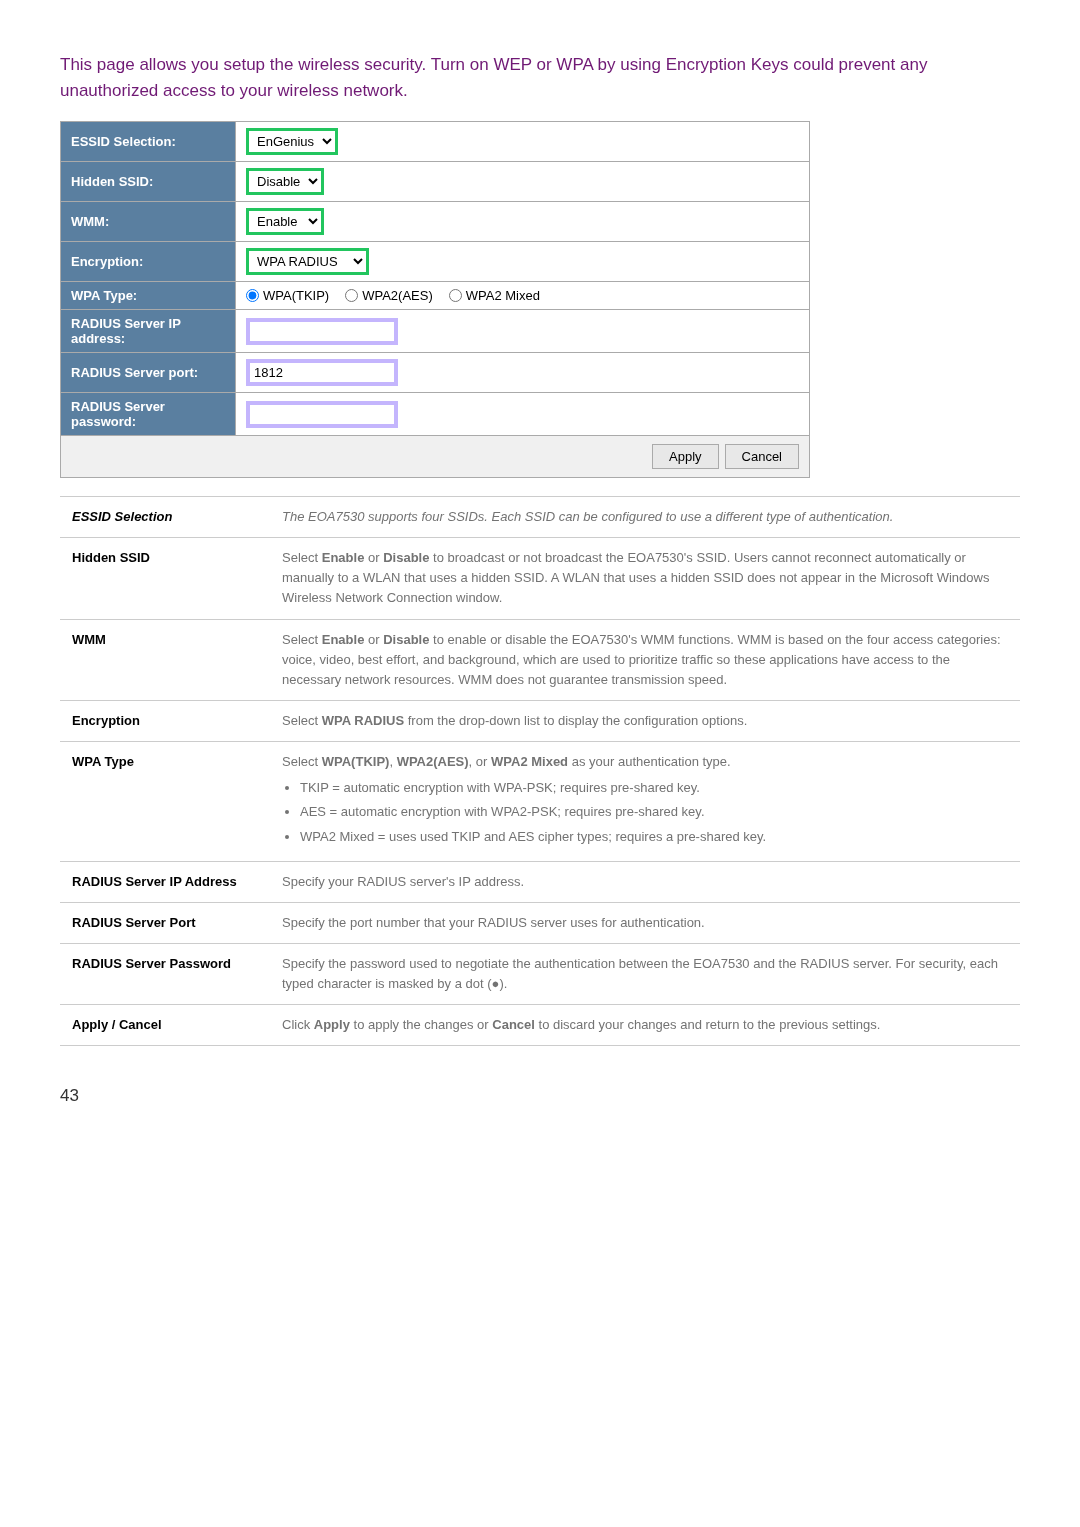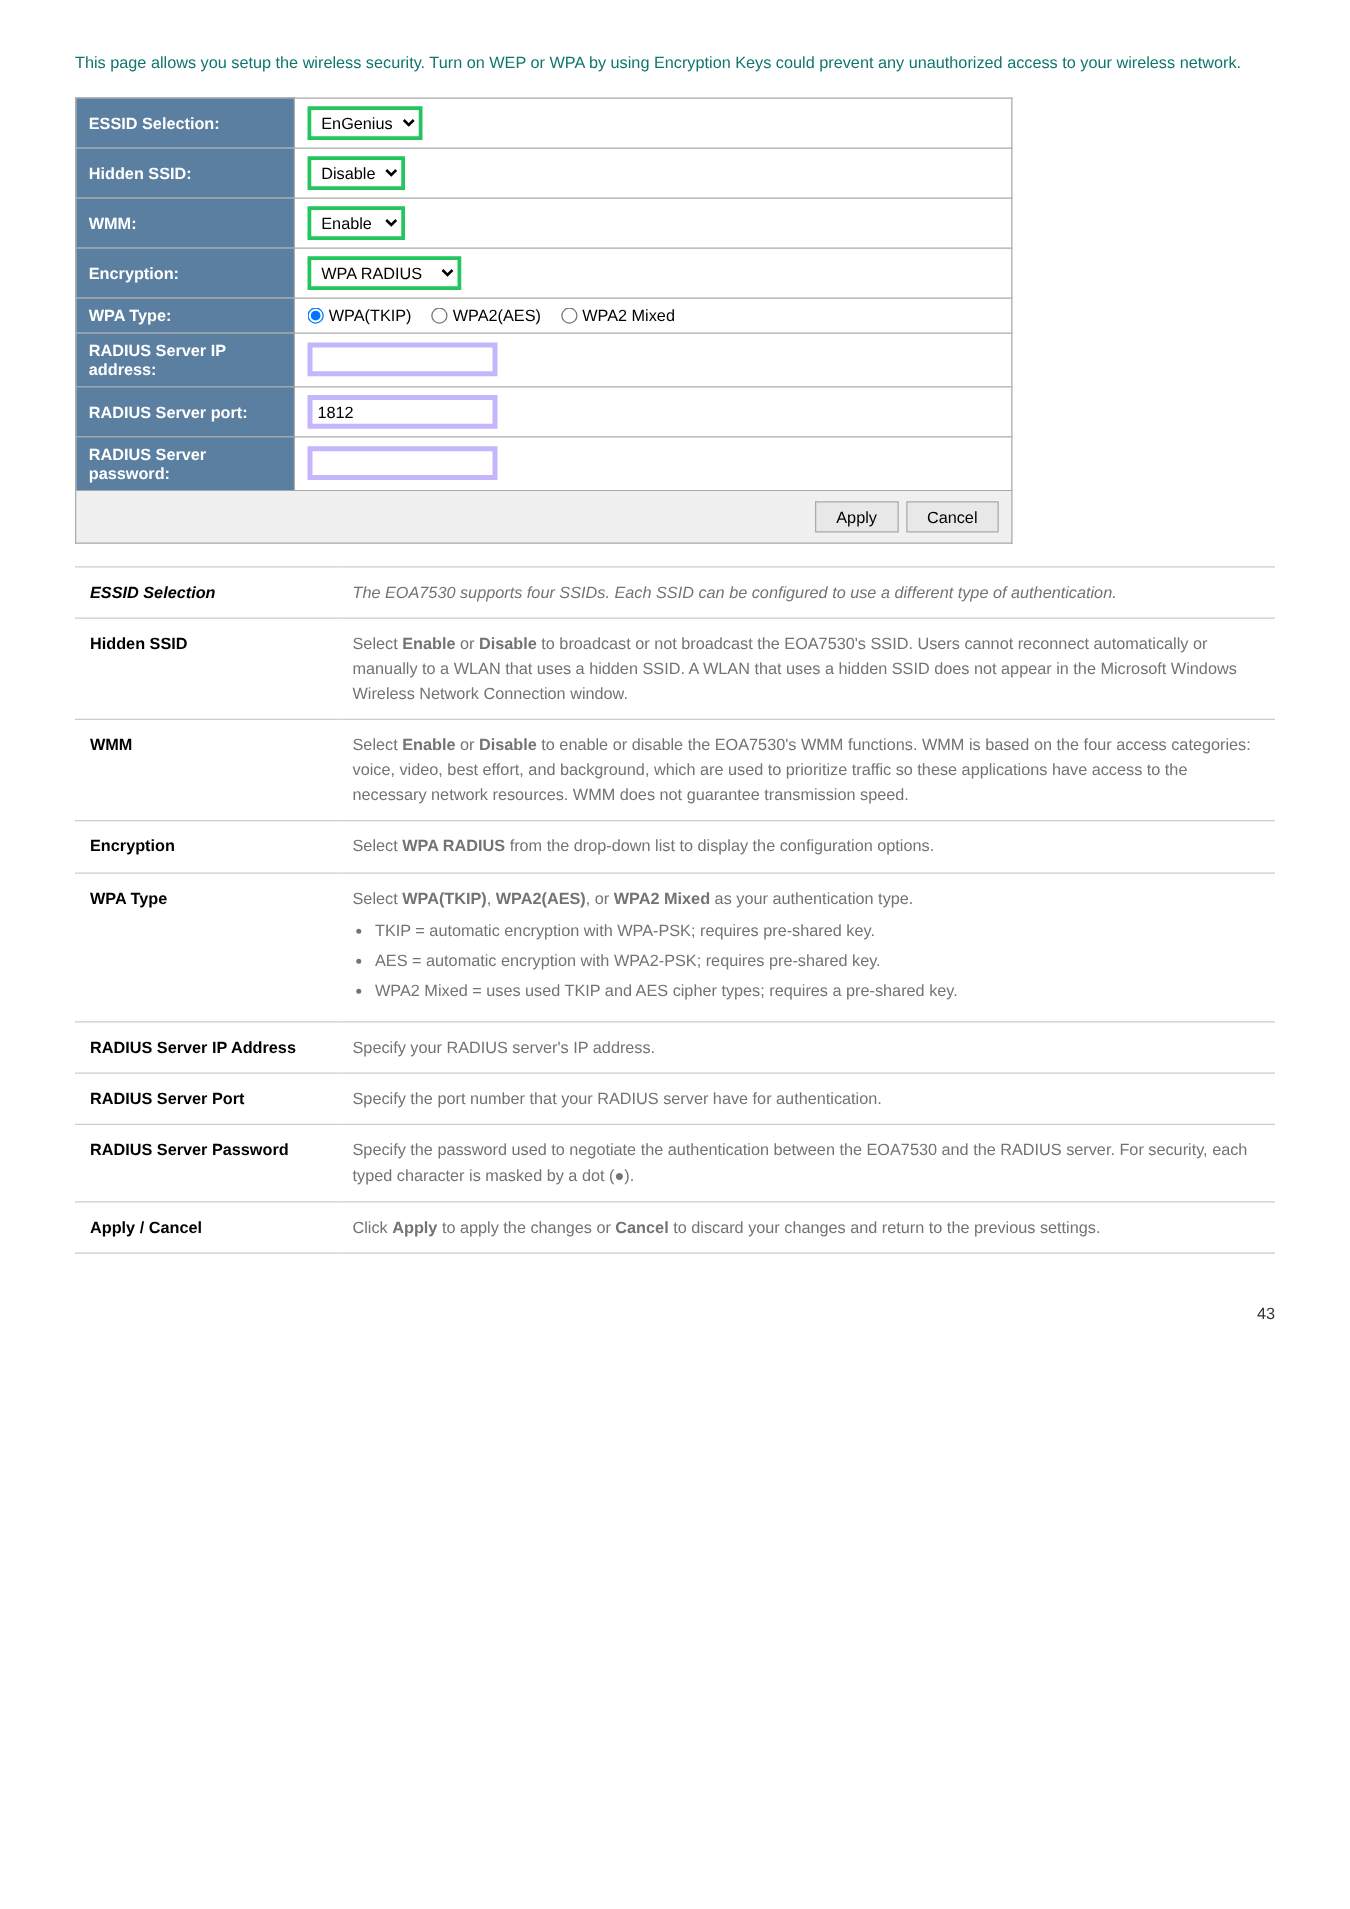--- a/index.html
+++ b/index.html
@@ -6,24 +6,25 @@
     body {
       font-family: Arial, sans-serif;
       font-size: 13px;
       background: #fff;
       color: #000;
       width: 1080px;
       min-height: 1527px;
       padding: 40px 60px;
     }
     .intro-text {
-      font-size: 13px;
-      color: #0f766e;
+      font-size: 17px;
+      color: #701a75;
       margin-bottom: 18px;
       line-height: 1.5;
+      margin-top: 12px;
     }
     
     .config-table {
       border: 1px solid #aaa;
       border-collapse: collapse;
       width: 750px;
       margin-bottom: 0;
     }
     .config-table tr td {
       border: 1px solid #aaa;
@@ -114,23 +115,23 @@
     }
     .bullet-list {
       list-style: disc;
       margin-left: 18px;
       margin-top: 6px;
     }
     .bullet-list li {
       margin-bottom: 4px;
     }
     .page-number {
-      text-align: right;
+      text-align: left;
       margin-top: 40px;
-      font-size: 13px;
+      font-size: 17px;
       color: #333;
     }
   </style>
 </head>
 <body>
 
 <p class="intro-text">This page allows you setup the wireless security. Turn on WEP or WPA by using Encryption Keys could prevent any unauthorized access to your wireless network.</p>
 
 <table class="config-table">
   <tbody>
@@ -253,21 +254,21 @@
       </td>
     </tr>
 
     <tr>
       <td>RADIUS Server IP Address</td>
       <td>Specify your RADIUS server's IP address.</td>
     </tr>
 
     <tr>
       <td>RADIUS Server Port</td>
-      <td>Specify the port number that your RADIUS server have for authentication.</td>
+      <td>Specify the port number that your RADIUS server uses for authentication.</td>
     </tr>
 
     <tr>
       <td>RADIUS Server Password</td>
       <td>Specify the password used to negotiate the authentication between the EOA7530 and the RADIUS server. For security, each typed character is masked by a dot (●).</td>
     </tr>
 
     <tr>
       <td>Apply / Cancel</td>
       <td>Click <strong>Apply</strong> to apply the changes or <strong>Cancel</strong> to discard your changes and return to the previous settings.</td>

